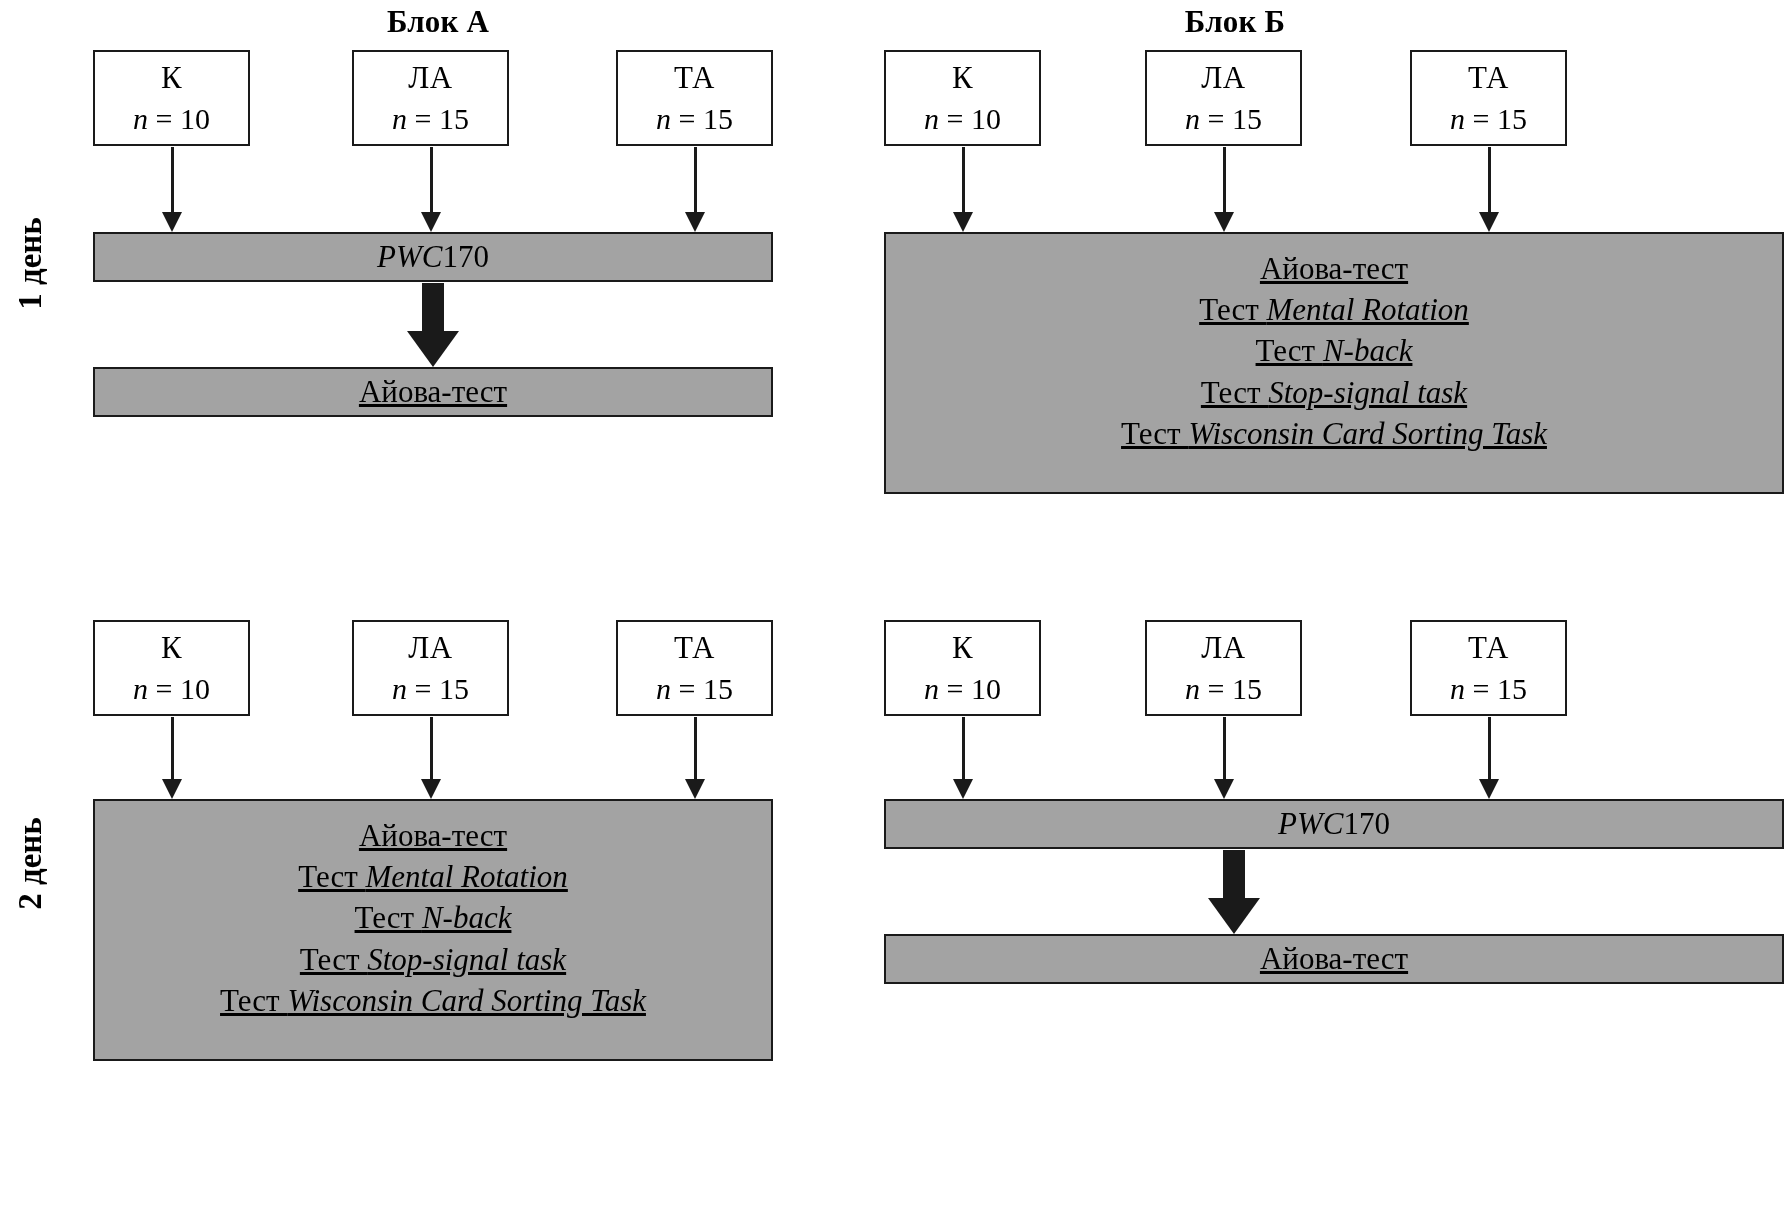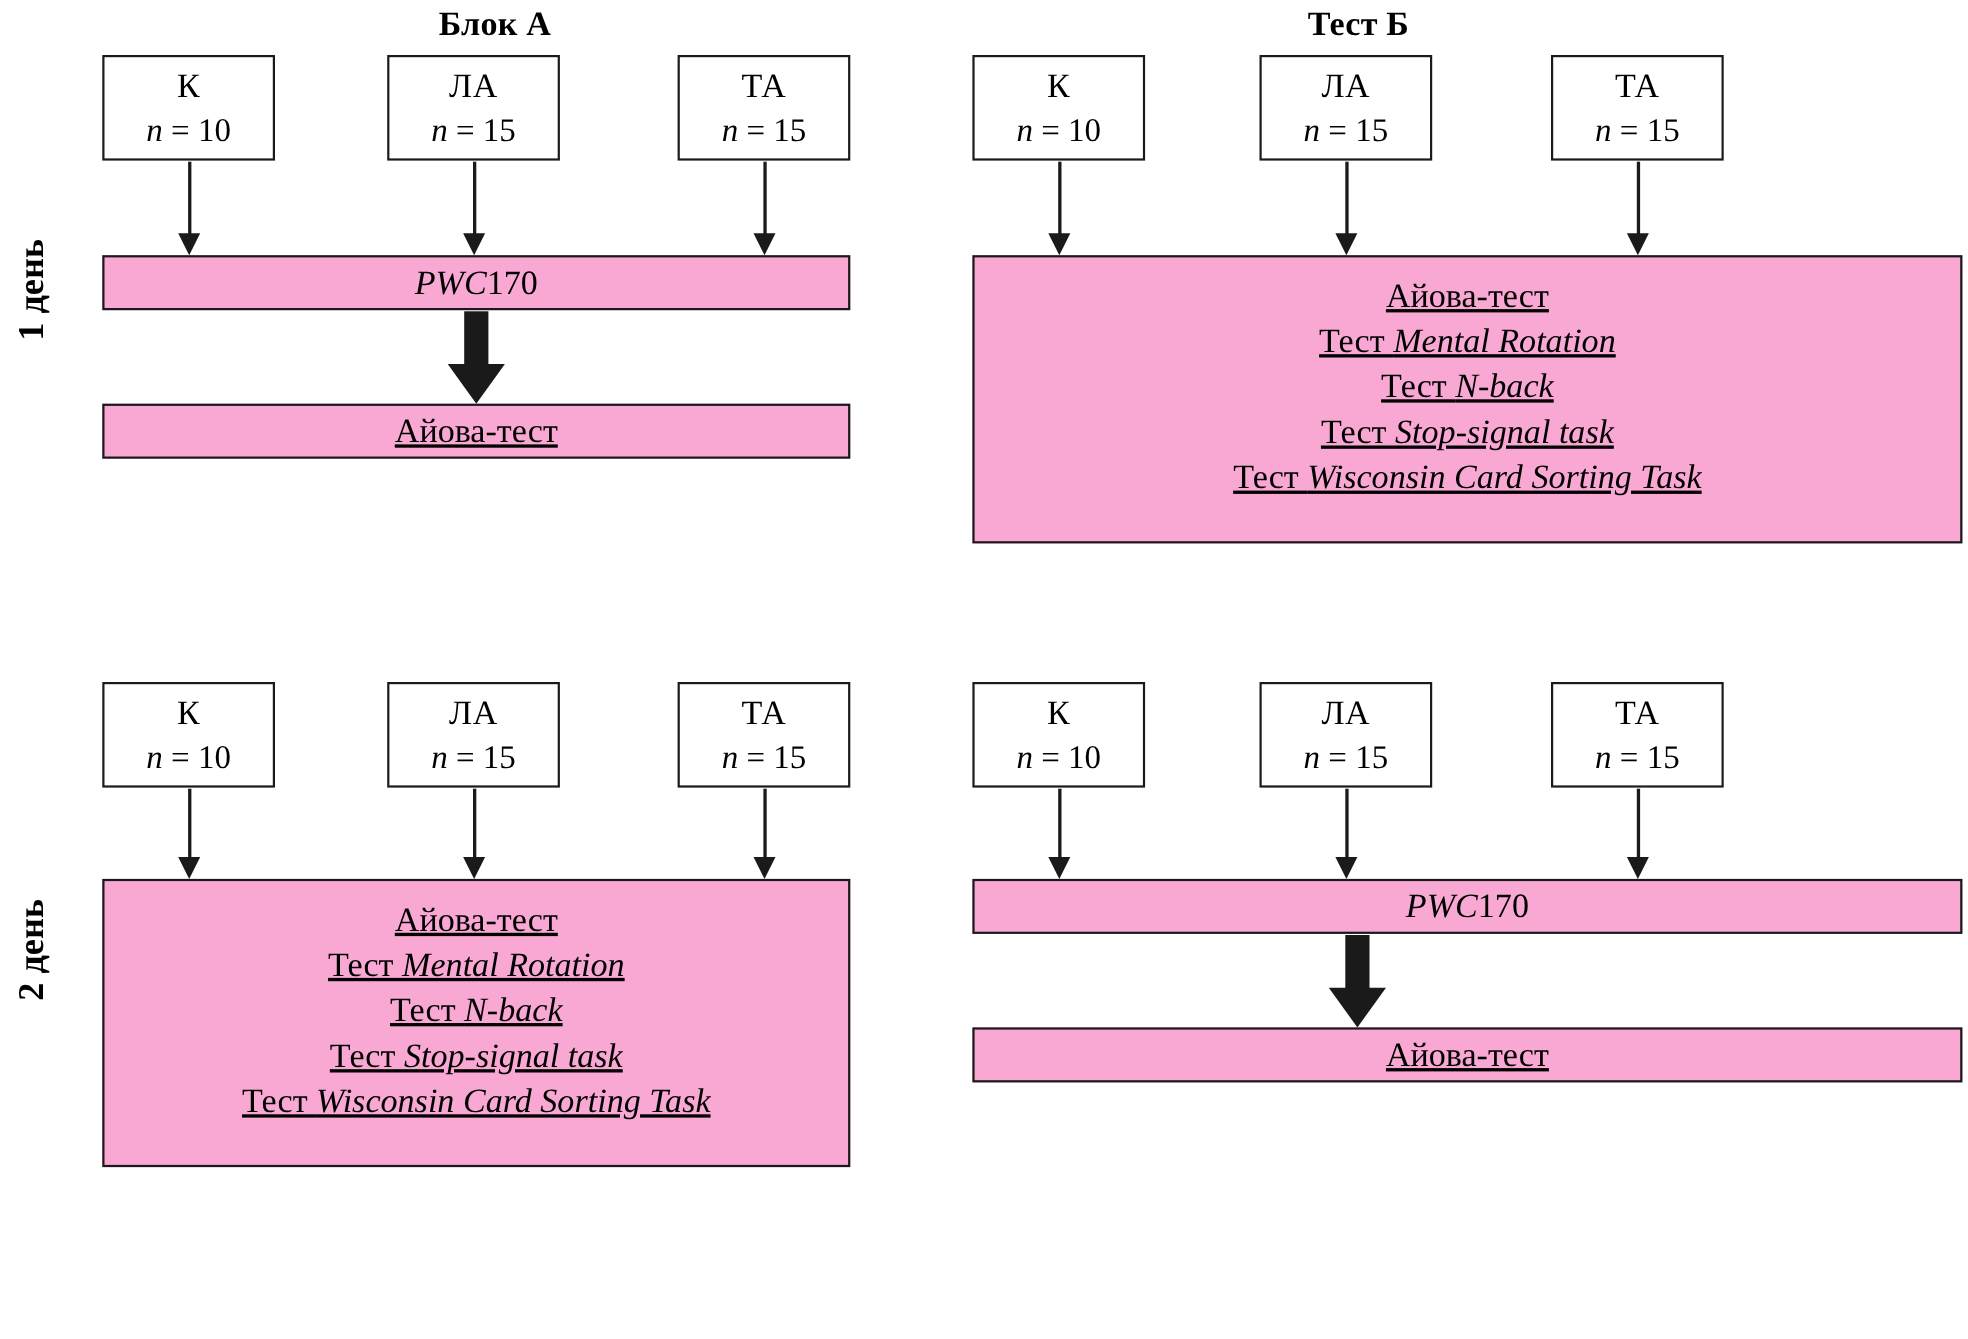--- a/index.html
+++ b/index.html
@@ -57,21 +57,21 @@
   .group-box .g-n {
     font-size: 30px;
     margin-top: 4px;
     white-space: nowrap;
   }
   .group-box .g-n i { font-style: italic; }
 
   
   .proc-box {
     border: 2.5px solid #1a1a1a;
-    background: #f9a8d4;
+    background: #a3a3a3;
     display: flex;
     align-items: center;
     justify-content: center;
     text-align: center;
     font-size: 31px;
   }
   .proc-box.multiline {
     flex-direction: column;
     justify-content: flex-start;
     padding-top: 14px;
@@ -118,22 +118,22 @@
     margin-left: -26px;
     width: 0; height: 0;
     border-left: 26px solid transparent;
     border-right: 26px solid transparent;
     border-top: 36px solid #1a1a1a;
   }
 </style>
 </head>
 <body>
 
-<div class="abs block-title" style="left:250px; top:4px; width:400px;">Блок А</div>
-<div class="abs block-title" style="left:1035px; top:4px; width:400px;">Тест Б</div>
+<div class="abs block-title" style="left:238px; top:4px; width:400px;">Блок А</div>
+<div class="abs block-title" style="left:1035px; top:4px; width:400px;">Блок Б</div>
 
 <div class="abs day-label" style="left:-60px; top:245px; width:180px;">1 день</div>
 <div class="abs day-label" style="left:-60px; top:845px; width:180px;">2 день</div>
 
 <div class="abs group-box" style="left:93px; top:50px; width:157px; height:96px;">
   <span class="g-name">К</span>
   <span class="g-n"><i>n</i> = 10</span>
 </div>
 
 <div class="abs group-box" style="left:352px; top:50px; width:157px; height:96px;">

